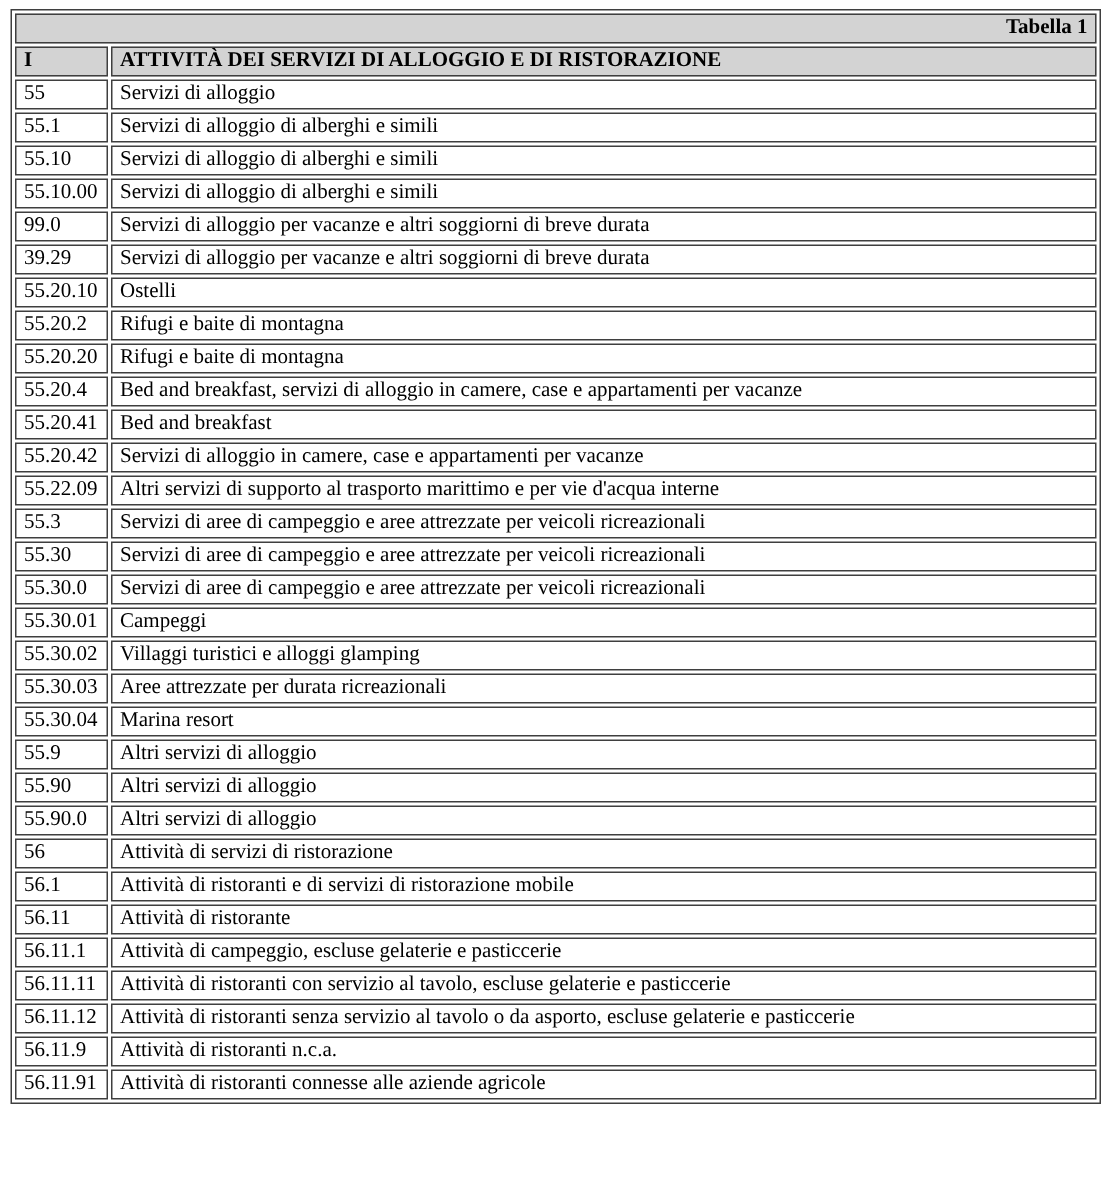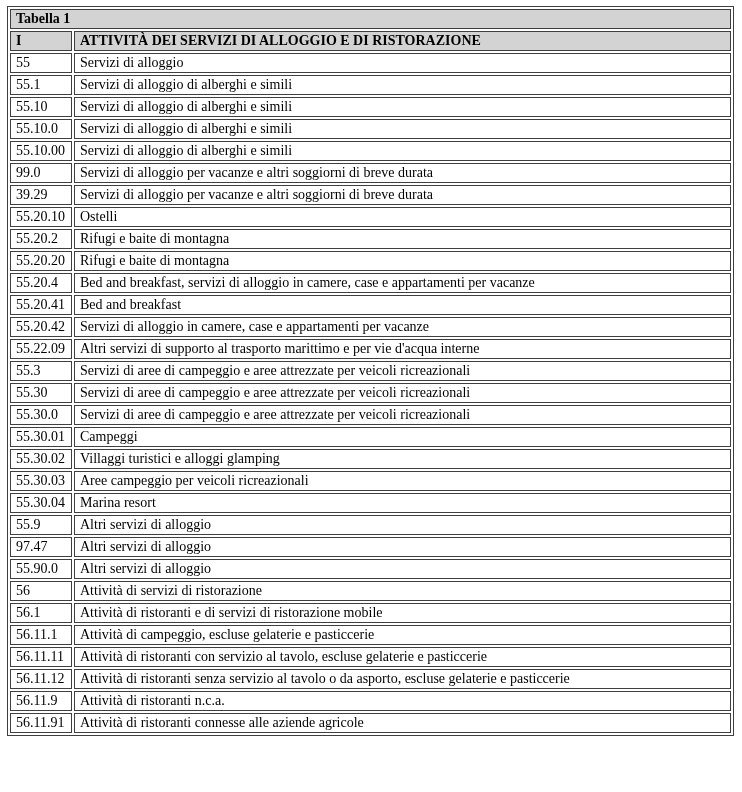--- a/index.html
+++ b/index.html
@@ -33,21 +33,21 @@
     padding:1px 5px;
     text-align:left;
     vertical-align:middle;
     white-space:nowrap;
     overflow:hidden;
   }
   col.code-col{width:62px;}
   th.table-title{
     background:var(--header-bg);
     font-weight:bold;
-    text-align:left;
+    text-align:right;
   }
   tr.section-row td{
     background:var(--header-bg);
     font-weight:bold;
   }
 </style>
 </head>
 <body>
 
 <div class="page">
@@ -74,24 +74,20 @@
   <tr>
     <td>55.1</td>
     <td>Servizi di alloggio di alberghi e simili</td>
   </tr>
 
   <tr>
     <td>55.10</td>
     <td>Servizi di alloggio di alberghi e simili</td>
   </tr>
 
-  <tr>
-    <td>55.10.0</td>
-    <td>Servizi di alloggio di alberghi e simili</td>
-  </tr>
 
   <tr>
     <td>55.10.00</td>
     <td>Servizi di alloggio di alberghi e simili</td>
   </tr>
 
   <tr>
     <td>99.0</td>
     <td>Servizi di alloggio per vacanze e altri soggiorni di breve durata</td>
   </tr>
@@ -157,54 +153,58 @@
     <td>Campeggi</td>
   </tr>
 
   <tr>
     <td>55.30.02</td>
     <td>Villaggi turistici e alloggi glamping</td>
   </tr>
 
   <tr>
     <td>55.30.03</td>
-    <td>Aree campeggio per veicoli ricreazionali</td>
+    <td>Aree attrezzate per durata ricreazionali</td>
   </tr>
 
   <tr>
     <td>55.30.04</td>
     <td>Marina resort</td>
   </tr>
 
   <tr>
     <td>55.9</td>
     <td>Altri servizi di alloggio</td>
   </tr>
 
   <tr>
-    <td>97.47</td>
+    <td>55.90</td>
     <td>Altri servizi di alloggio</td>
   </tr>
 
   <tr>
     <td>55.90.0</td>
     <td>Altri servizi di alloggio</td>
   </tr>
 
 
   <tr>
     <td>56</td>
     <td>Attività di servizi di ristorazione</td>
   </tr>
 
   <tr>
     <td>56.1</td>
     <td>Attività di ristoranti e di servizi di ristorazione mobile</td>
   </tr>
 
+  <tr>
+    <td>56.11</td>
+    <td>Attività di ristorante</td>
+  </tr>
 
   <tr>
     <td>56.11.1</td>
     <td>Attività di campeggio, escluse gelaterie e pasticcerie</td>
   </tr>
 
   <tr>
     <td>56.11.11</td>
     <td>Attività di ristoranti con servizio al tavolo, escluse gelaterie e pasticcerie</td>
   </tr>

